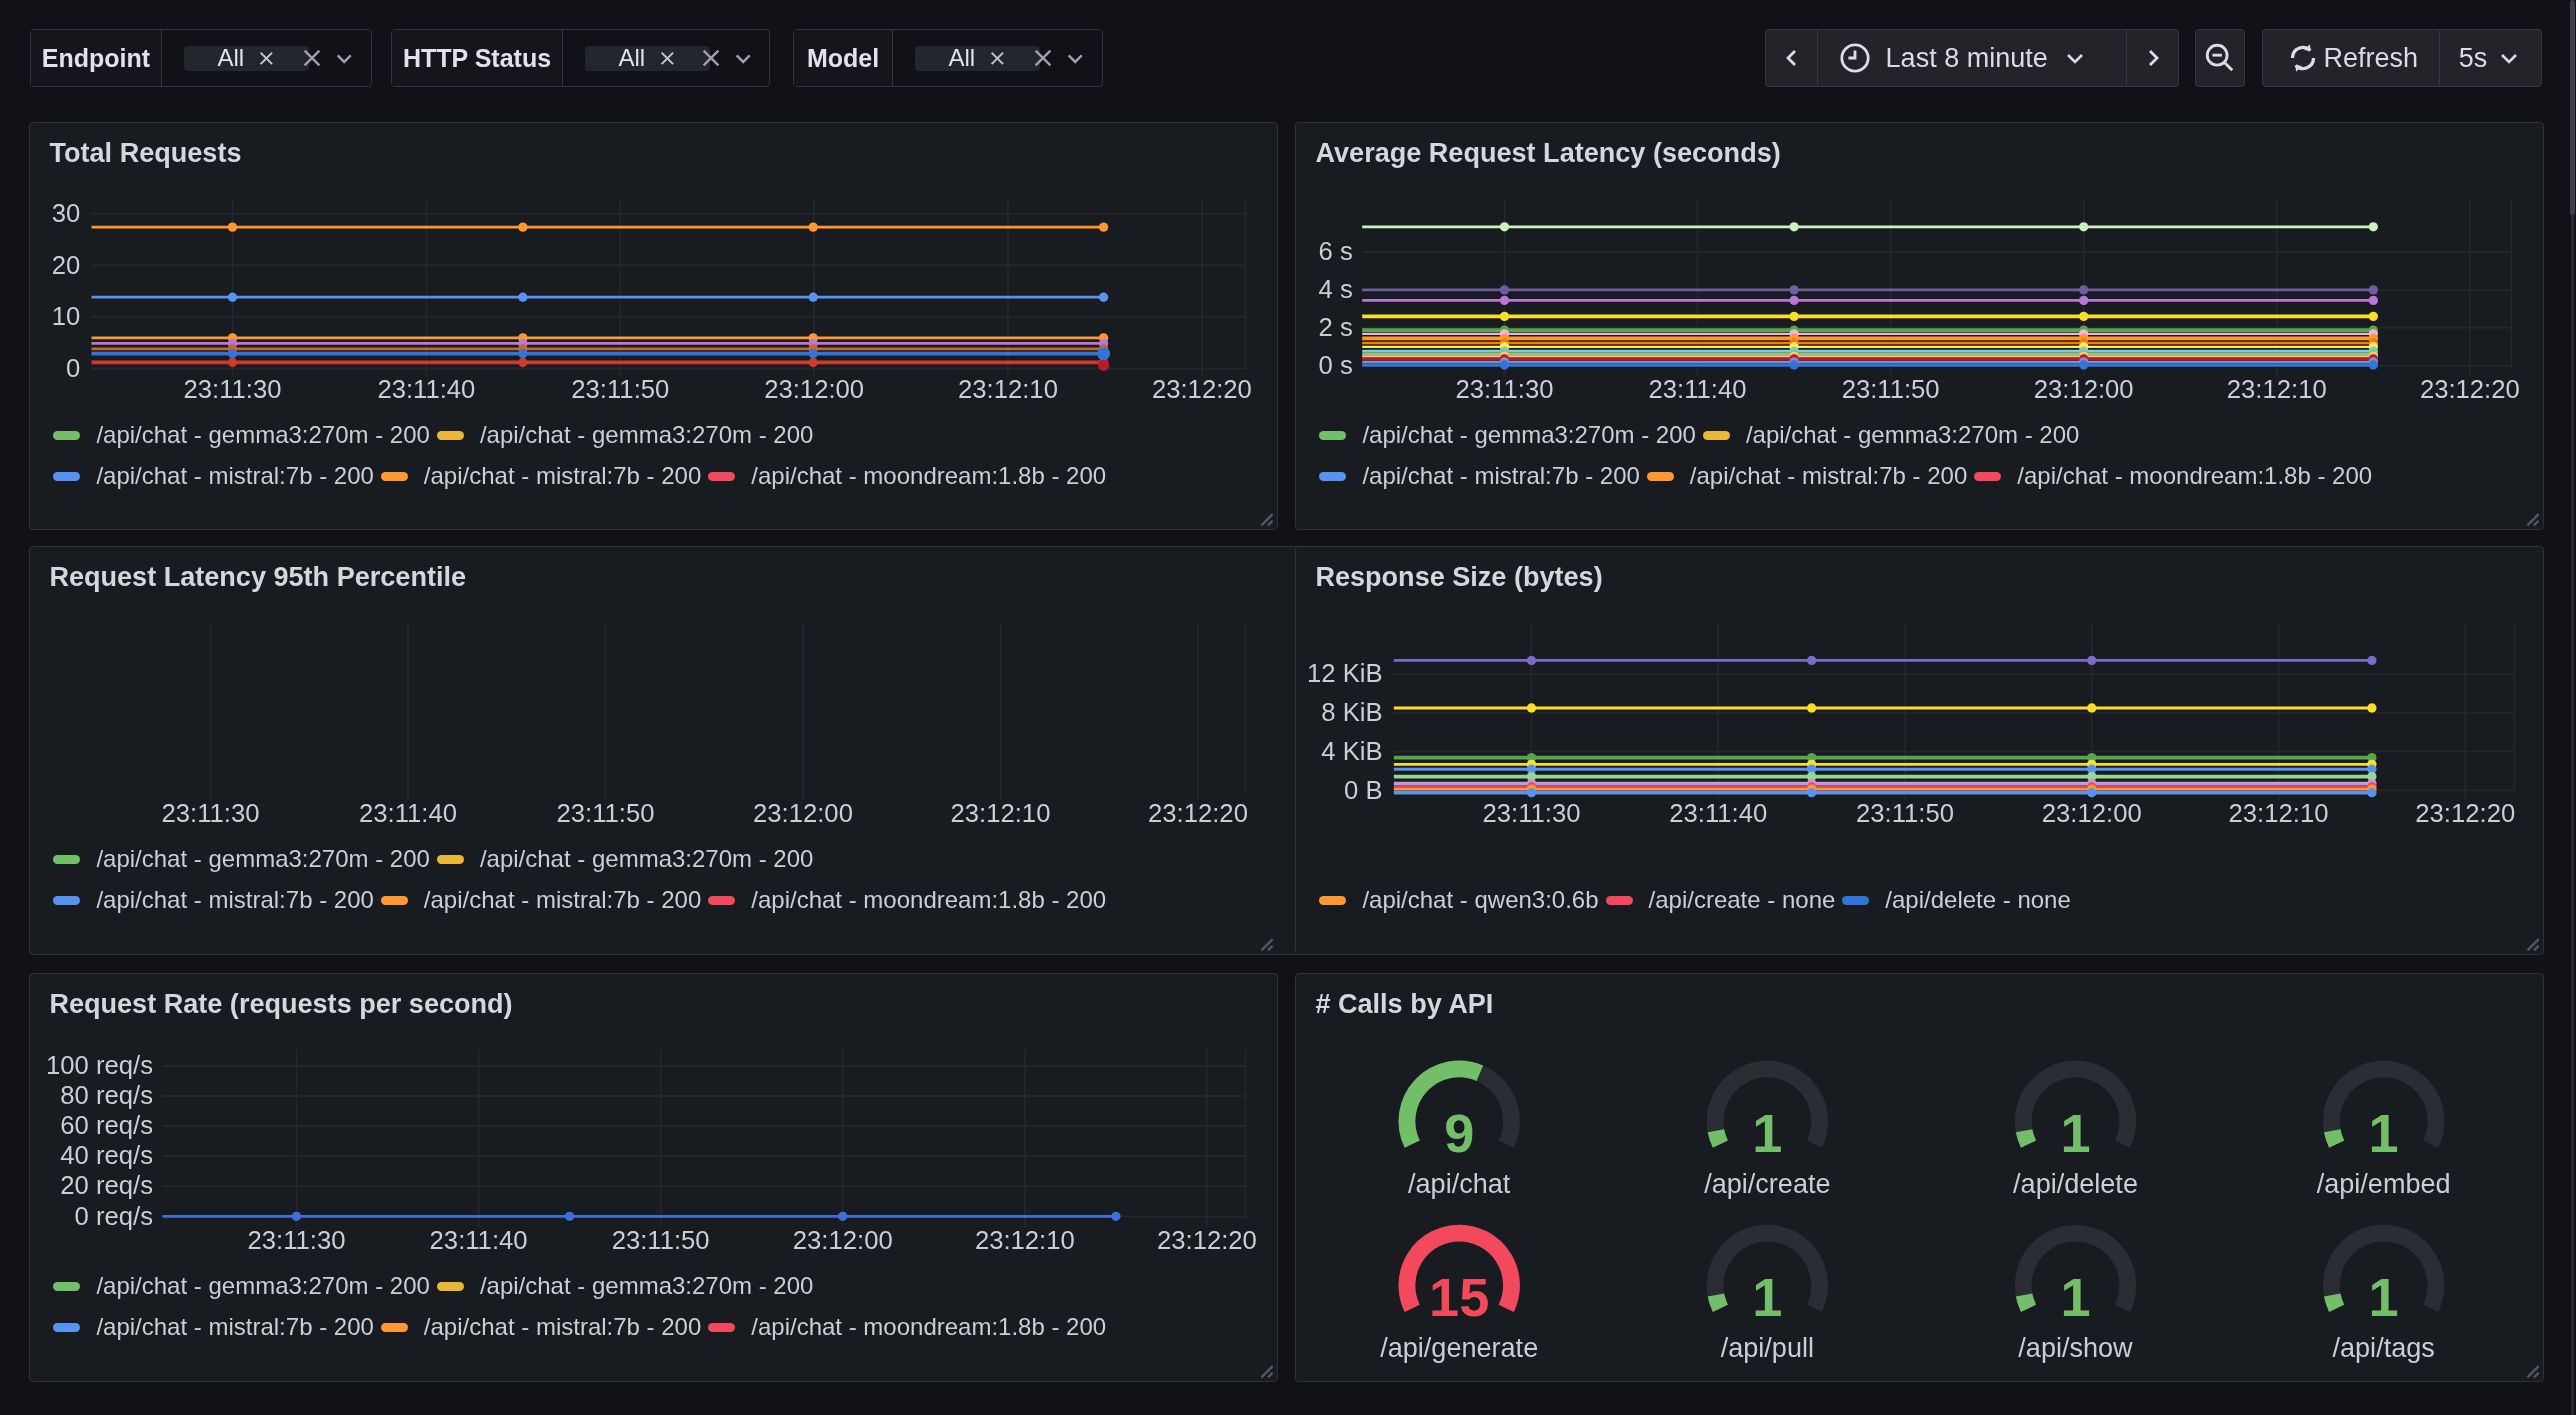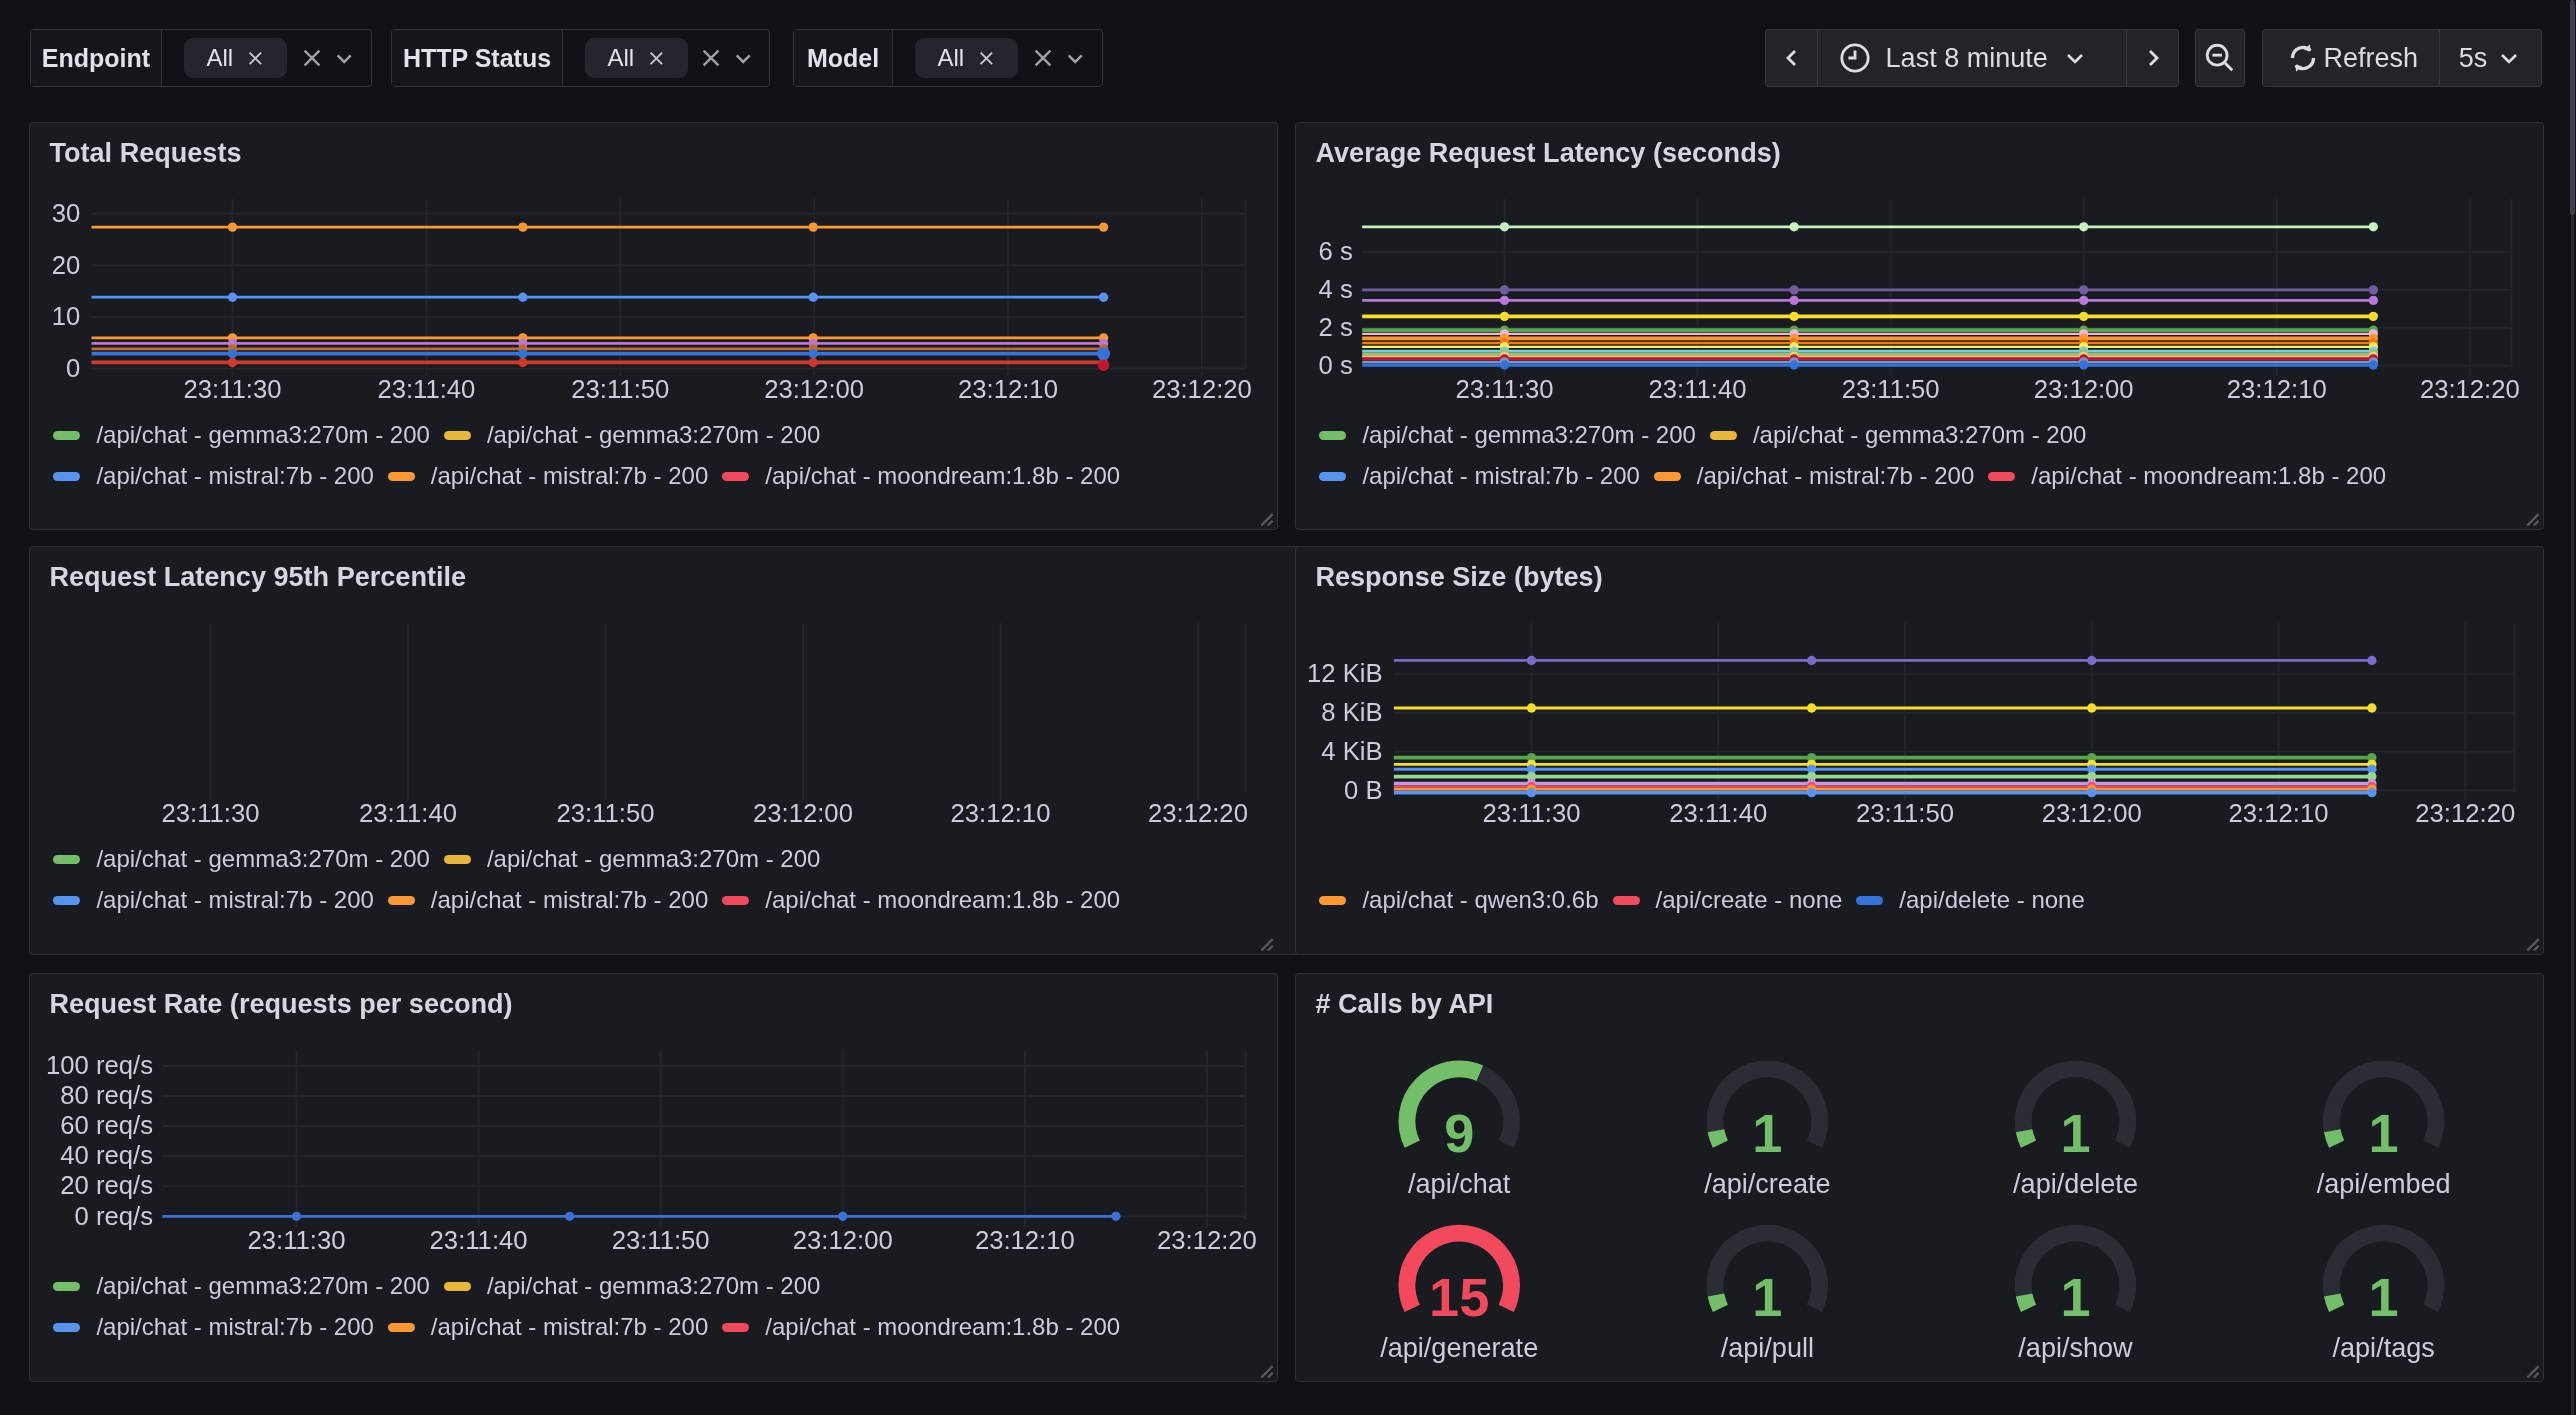--- a/index.html
+++ b/index.html
@@ -1,22 +1,22 @@
 <!DOCTYPE html>
 <html style="font-size:15px"><head><meta charset="utf-8"><style>
 
 html,body{margin:0;padding:0;background:#111217;width:2576px;height:1415px;overflow:hidden;
  font-family:"Liberation Sans",sans-serif;}
 .panel{position:absolute;background:#181b1f;border:1.9px solid #303237;border-radius:3.7px;box-sizing:border-box}
-.leg{position:absolute;left:23.4px;display:flex;column-gap:14px;font-size:24px;color:#ccccdc;line-height:28px;white-space:nowrap}
+.leg{position:absolute;left:23.4px;display:flex;column-gap:7px;font-size:24px;color:#ccccdc;line-height:28px;white-space:nowrap}
 .sw{display:inline-block;width:27px;height:9.3px;border-radius:4.7px;margin-right:16px;vertical-align:2.8px}
 .fbox{position:absolute;top:29px;height:58px;border:1.9px solid #33353c;border-radius:3.7px;box-sizing:border-box;display:flex}
 .flab{display:flex;align-items:center;justify-content:center;font-size:25px;font-weight:700;color:#e2e3ea;border-right:1.9px solid #33353c;background:#15161c;white-space:nowrap}
 .fval{position:relative;display:flex;align-items:center}
-.tag{background:#24262d;border-radius:9px;height:40px;display:flex;align-items:center;padding:0 22px;font-size:24px;color:#e2e3ea;margin-left:22.4px}
+.tag{background:#24262d;border-radius:4px;height:25px;display:flex;align-items:center;padding:0 33px;font-size:24px;color:#e2e3ea;margin-left:22.4px}
 .tbtn{position:absolute;top:29px;height:58px;background:#222429;border:1.9px solid #363840;box-sizing:border-box;display:flex;align-items:center;color:#dcdde4;font-size:27px}
 
 </style></head><body>
 <div class="fbox" style="left:30px;width:342px">
 <div class="flab" style="width:131px;box-sizing:border-box">Endpoint</div>
 <div class="fval" style="flex:1">
 <span class="tag">All<span style="display:inline-flex;margin-left:13px">
           <svg width="18.7" height="18.7" viewBox="0 0 26 26">
             <path d="M5 5 L21 21 M21 5 L5 21" stroke="#c7c8d1" stroke-width="2.6"></path>
           </svg>

